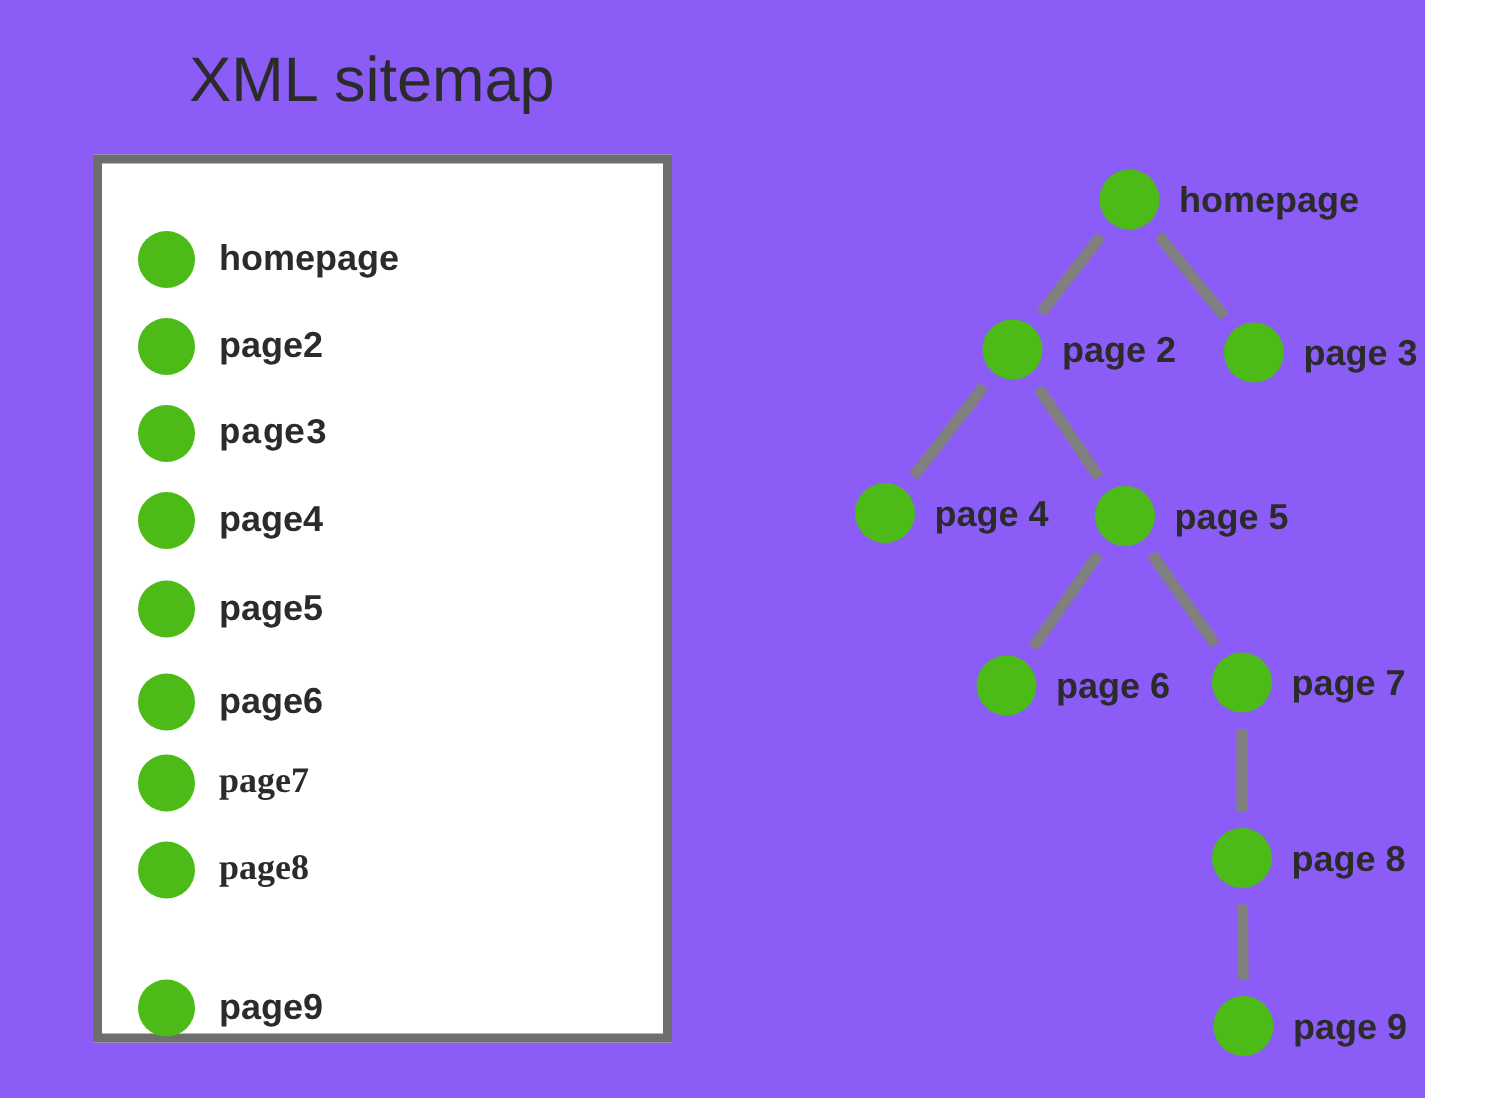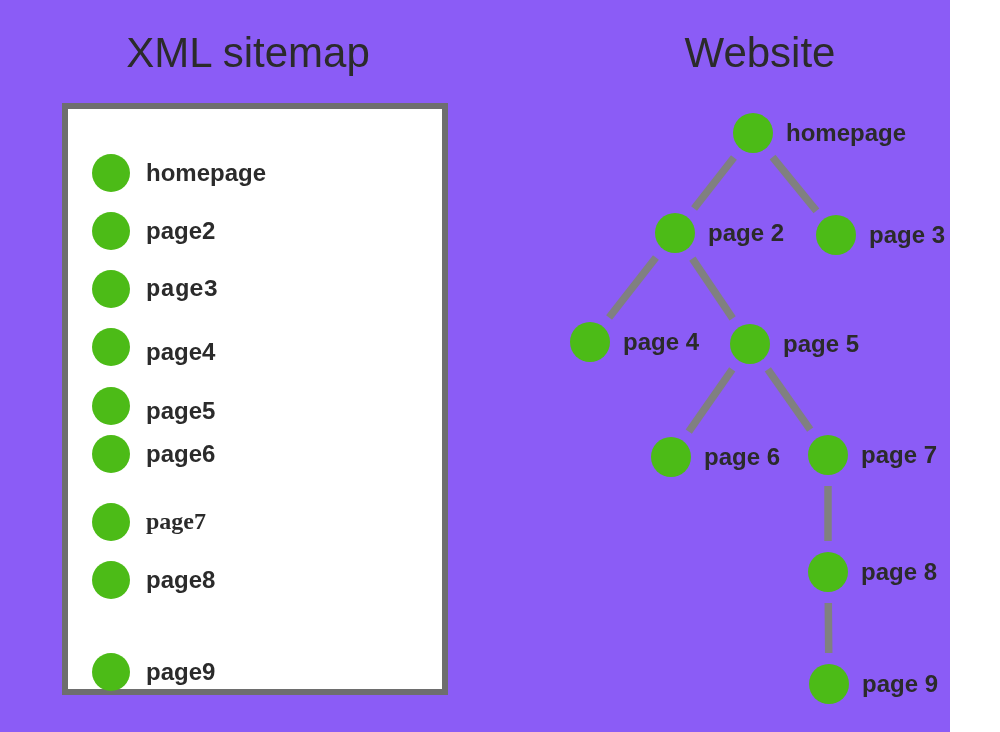--- a/index.html
+++ b/index.html
@@ -65,54 +65,53 @@
     fill: #2b2b2b;
   }
 </style>
 </head>
 <body>
 
 <div id="stage">
 
   <div id="left-title" class="panel-title">XML sitemap</div>
 
-  <div id="right-title" class="panel-title">Website</div>
 
   <div id="sitemap-box"></div>
 
   <div id="sitemap-list">
       <div class="list-row" style="top: 154px;">
         <div class="list-bullet" style="background: rgb(76, 187, 23);"></div>
         <div class="list-label">homepage</div>
       </div>
       <div class="list-row" style="top: 212.125px;">
         <div class="list-bullet" style="background: rgb(76, 187, 23);"></div>
         <div class="list-label">page2</div>
       </div>
       <div class="list-row" style="top: 270.25px; font-family: Liberation Mono, monospace;">
         <div class="list-bullet" style="background: rgb(76, 187, 23);"></div>
         <div class="list-label">page3</div>
       </div>
-      <div class="list-row" style="top: 328.375px; align-items: flex-end;">
+      <div class="list-row" style="top: 328.375px;">
         <div class="list-bullet" style="background: rgb(76, 187, 23);"></div>
         <div class="list-label">page4</div>
       </div>
-      <div class="list-row" style="top: 386.5px; align-items: flex-end;">
+      <div class="list-row" style="top: 386.5px;">
         <div class="list-bullet" style="background: rgb(76, 187, 23);"></div>
         <div class="list-label">page5</div>
       </div>
-      <div class="list-row" style="top: 435px;">
+      <div class="list-row" style="top: 449px;">
         <div class="list-bullet" style="background: rgb(76, 187, 23);"></div>
         <div class="list-label">page6</div>
       </div>
       <div class="list-row" style="top: 502.75px; font-family: Liberation Serif, serif;">
         <div class="list-bullet" style="background: rgb(76, 187, 23);"></div>
         <div class="list-label">page7</div>
       </div>
-      <div class="list-row" style="top: 560.875px;">
+      <div class="list-row" style="top: 560.875px; font-family: Liberation Serif, serif;">
         <div class="list-bullet" style="background: rgb(76, 187, 23);"></div>
         <div class="list-label">page8</div>
       </div>
       <div class="list-row" style="top: 653px;">
         <div class="list-bullet" style="background: rgb(76, 187, 23);"></div>
         <div class="list-label">page9</div>
       </div>
     </div>
 
   <svg id="tree-svg" width="1000" height="732" viewBox="0 0 1000 732">

